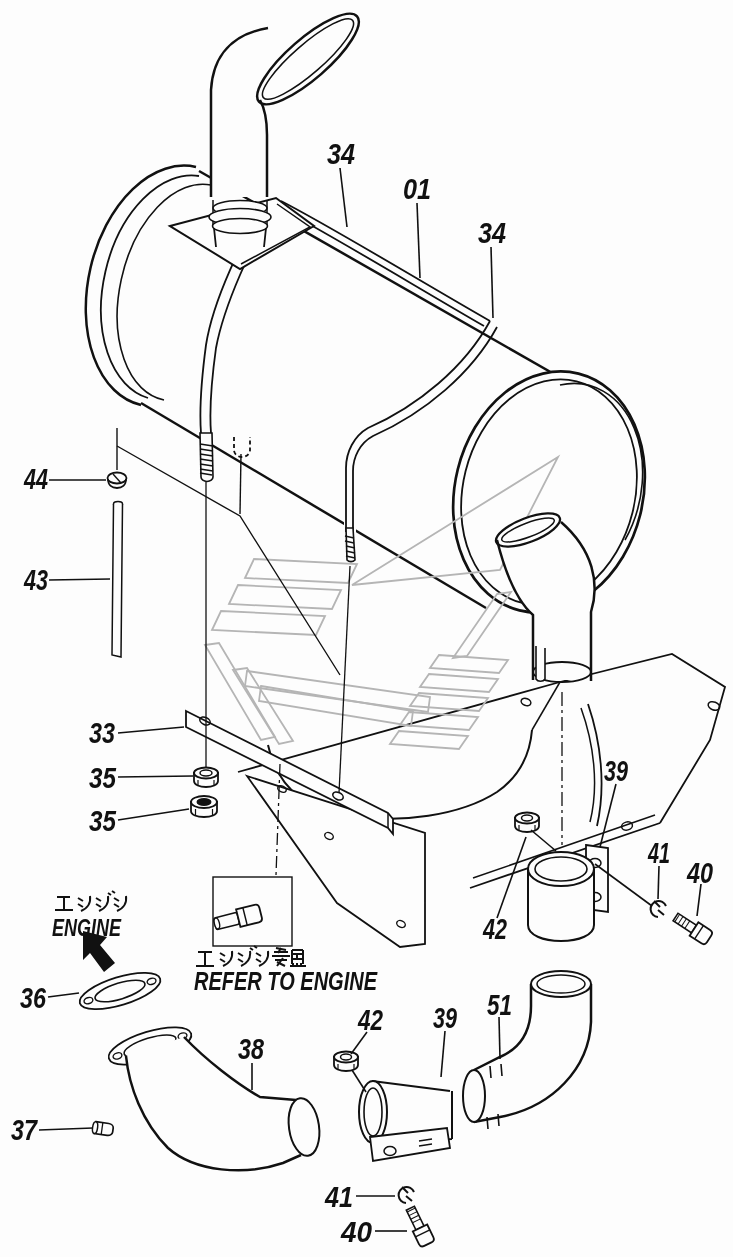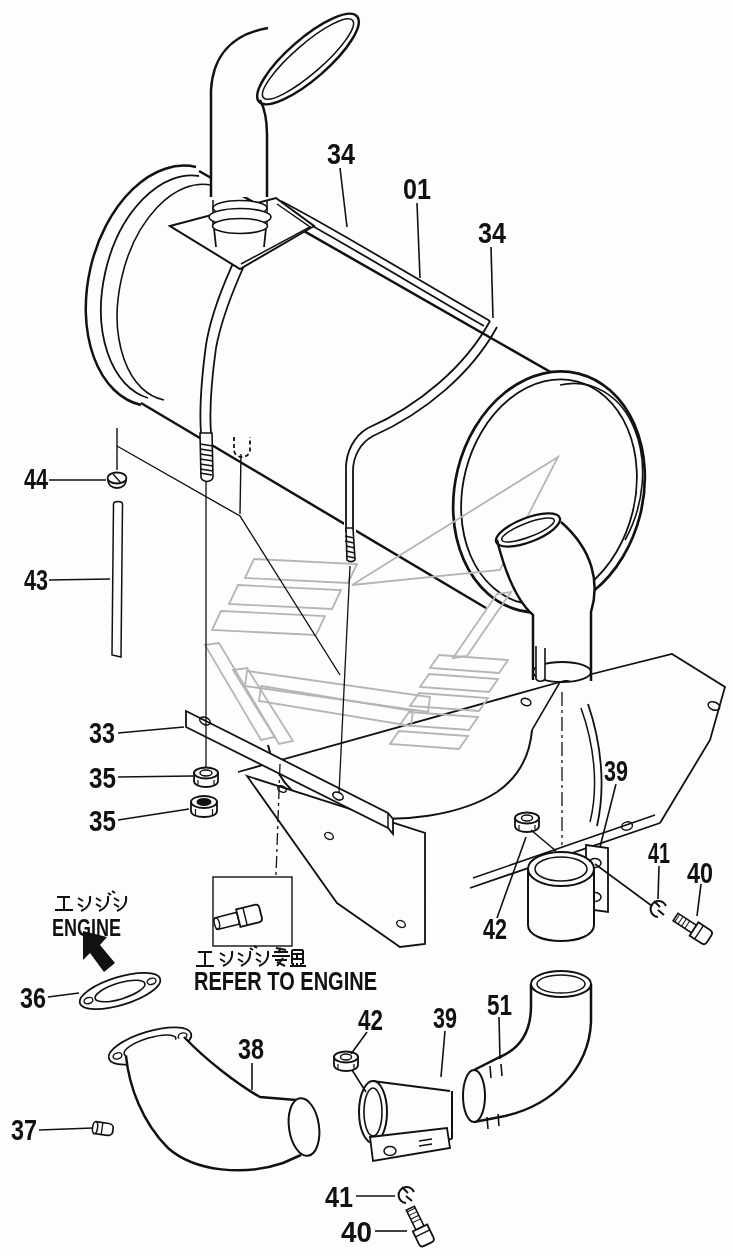--- a/index.html
+++ b/index.html
@@ -1,16 +1,16 @@
 <!DOCTYPE html>
 <html><head>
 <meta charset="utf-8">
 <style>
 html,body{margin:0;padding:0;background:#ffffff;}
-#page{width:733px;height:1257px;position:relative;background:#fdfdfd;overflow:hidden;}
+#page{width:733px;height:1257px;position:relative;background:#fdfdfd;overflow:hidden;font-style:italic;}
 svg{position:absolute;top:0;left:0;}
 text{font-family:"Liberation Sans", sans-serif;font-weight:bold;fill:#111;}
 .lbl{font-size:30px;}
 </style>
 </head>
 <body>
 <div id="page">
 <svg width="733" height="1257" viewBox="0 0 733 1257">
 <defs></defs>
 

